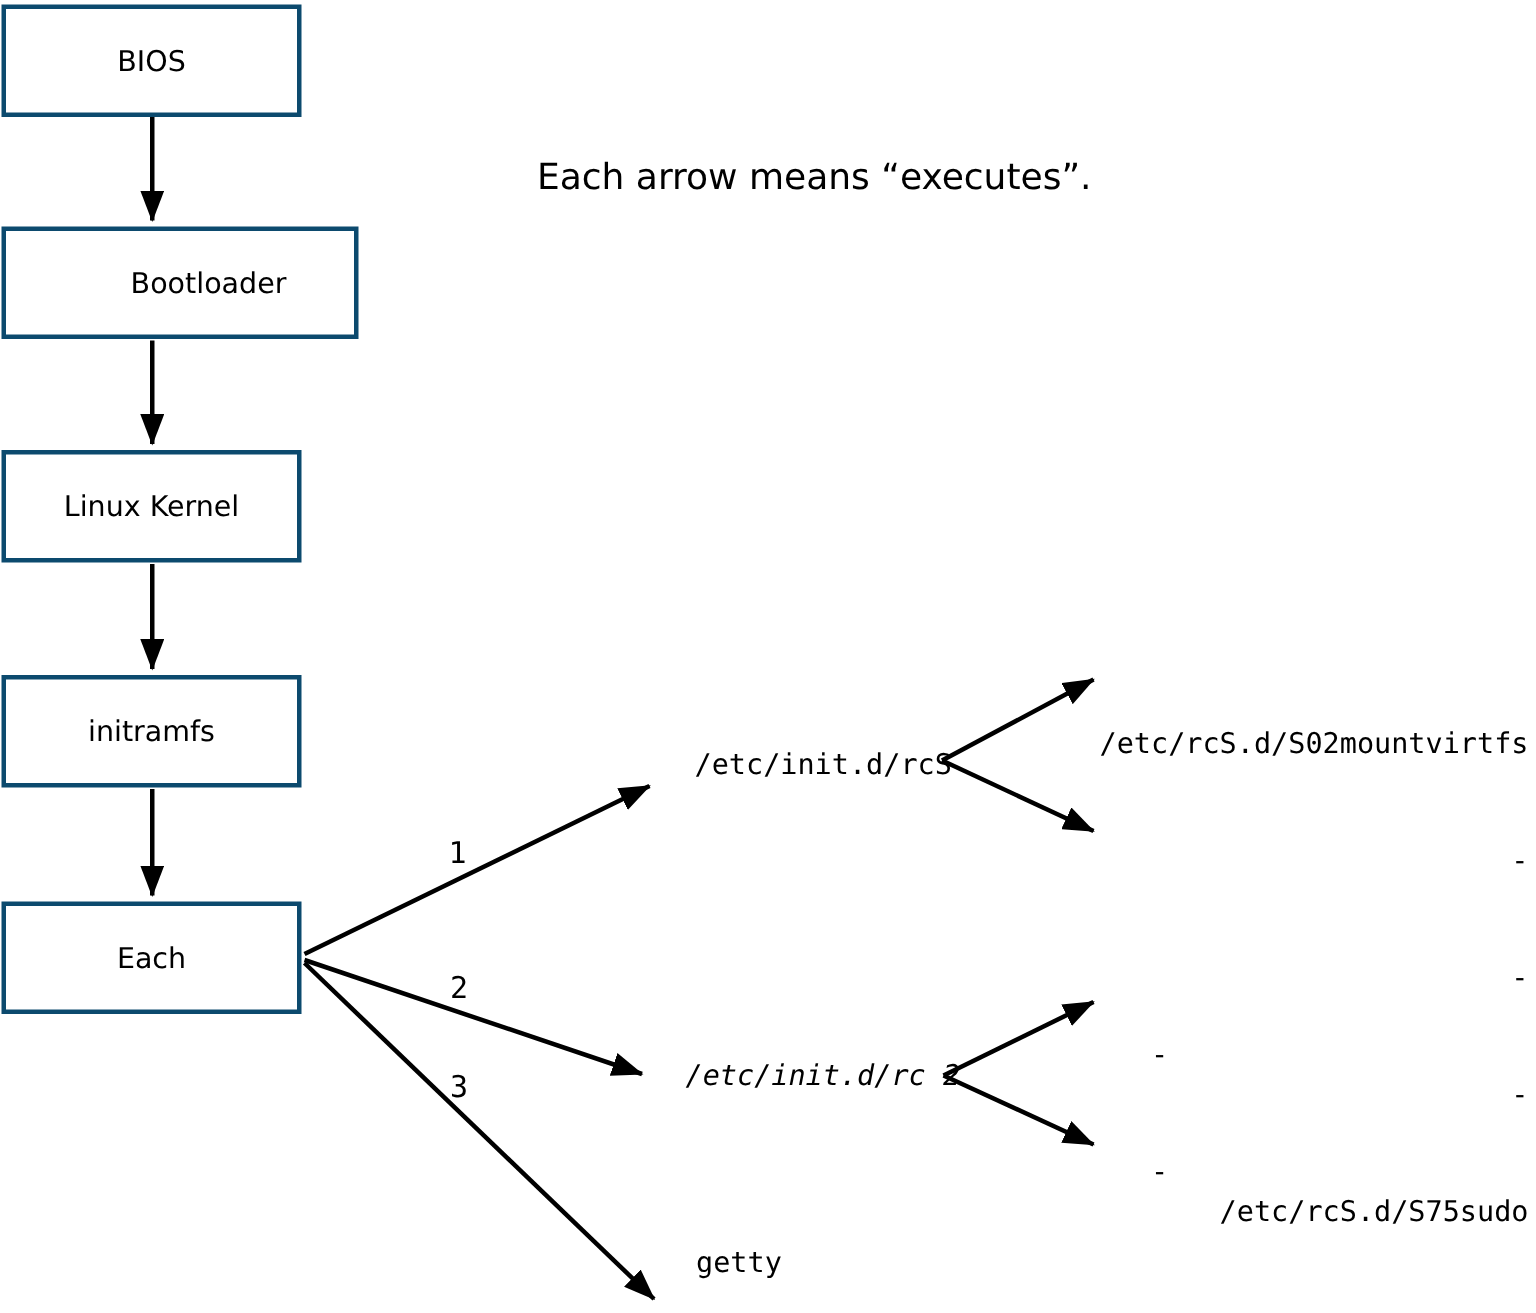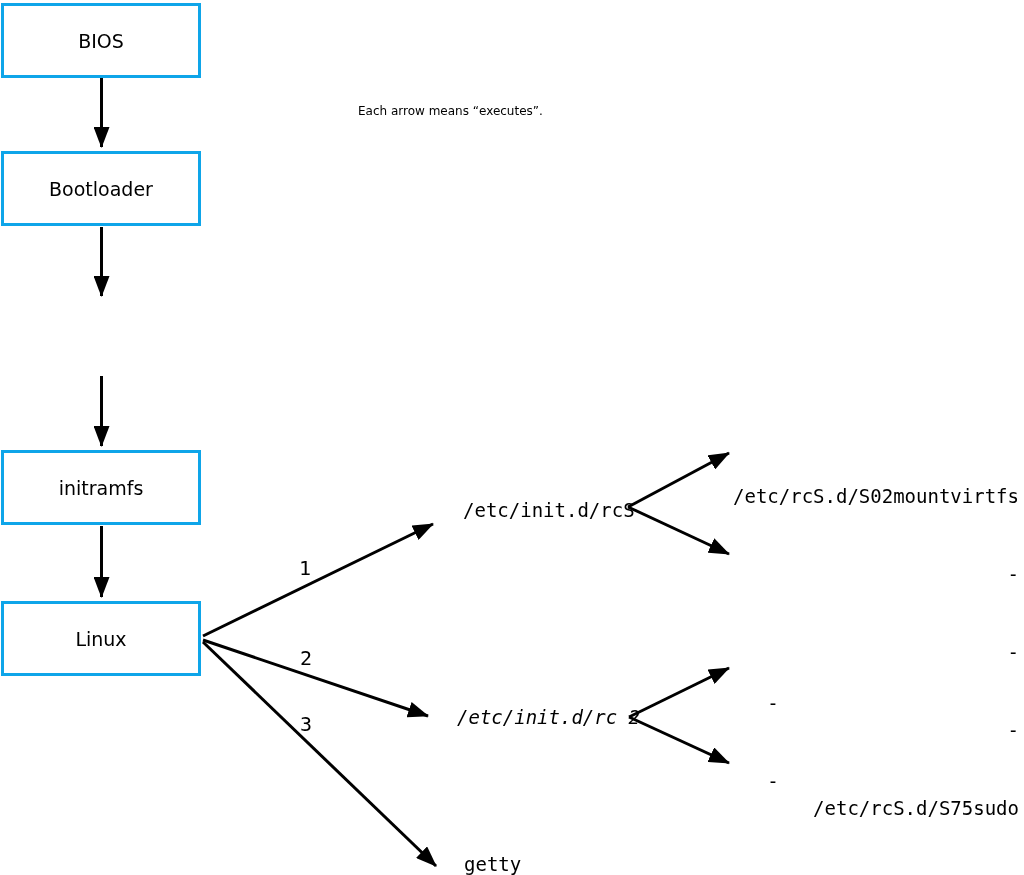--- a/index.html
+++ b/index.html
@@ -25,30 +25,30 @@
   }
   #arrow-layer line {
     stroke: #000000;
     stroke-width: 3;
   }
   .node-box {
     position: absolute;
     left: 1px;
     width: 194px;
     height: 69px;
-    border: 3px solid #0ea5e9;
+    border: 3px solid #0c4a6e;
     background: #ffffff;
     display: flex;
     align-items: center;
     justify-content: center;
     font-size: 19px;
   }
   .note-text {
     position: absolute;
-    font-size: 12px;
+    font-size: 24px;
     white-space: nowrap;
   }
   .mono {
     font-family: "DejaVu Sans Mono", monospace;
     font-size: 19px;
     white-space: pre;
   }
   .target-label {
     position: absolute;
     height: 24px;
@@ -92,39 +92,42 @@
     <line x1="628" y1="507" x2="729" y2="453" marker-end="url(#arrowhead)"></line>
     <line x1="628" y1="507" x2="729" y2="554" marker-end="url(#arrowhead)"></line>
 
     <line x1="629" y1="717" x2="729" y2="668" marker-end="url(#arrowhead)"></line>
     <line x1="629" y1="717" x2="729" y2="763" marker-end="url(#arrowhead)"></line>
   </svg>
 
   <div class="node-box" style="top:3px;">
       <span>BIOS</span>
     </div>
-  <div class="node-box" style="top:151px;">
+  <div class="node-box" style="top:151px;padding-left:38px;">
       <span>Bootloader</span>
+    </div>
+  <div class="node-box" style="top:300px;">
+      <span>Linux Kernel</span>
     </div>
   <div class="node-box" style="top:450px;justify-content:center;">
       <span>initramfs</span>
     </div>
   <div class="node-box" style="top:601px;">
-      <span>Linux</span>
+      <span>Each</span>
     </div>
 
   <div class="note-text" style="left:358px; top:104px;">Each arrow means “executes”.</div>
 
   <div class="branch-num" style="left:295px; top:556px;">1</div>
   <div class="branch-num" style="left:296px; top:646px;">2</div>
   <div class="branch-num" style="left:296px; top:712px;">3</div>
 
   <div class="target-label mono" style="left:447px; top:498px;">/etc/init.d/rcS</div>
   <div class="target-label mono" style="left:441px; top:705px;font-style:italic;">/etc/init.d/rc 2</div>
-  <div class="target-label mono" style="left:448px; top:852px;">getty</div>
+  <div class="target-label mono" style="left:448px; top:830px;">getty</div>
 
   <div class="script-block mono" style="left:733px; top:431px;">
     <div>/etc/rcS.d/S02mountvirtfs</div>
     <div>-</div>
     <div>-</div>
     <div>-</div>
     <div>/etc/rcS.d/S75sudo</div>
   </div>
 
   <div class="script-block mono" style="left:733px; top:638px;">

